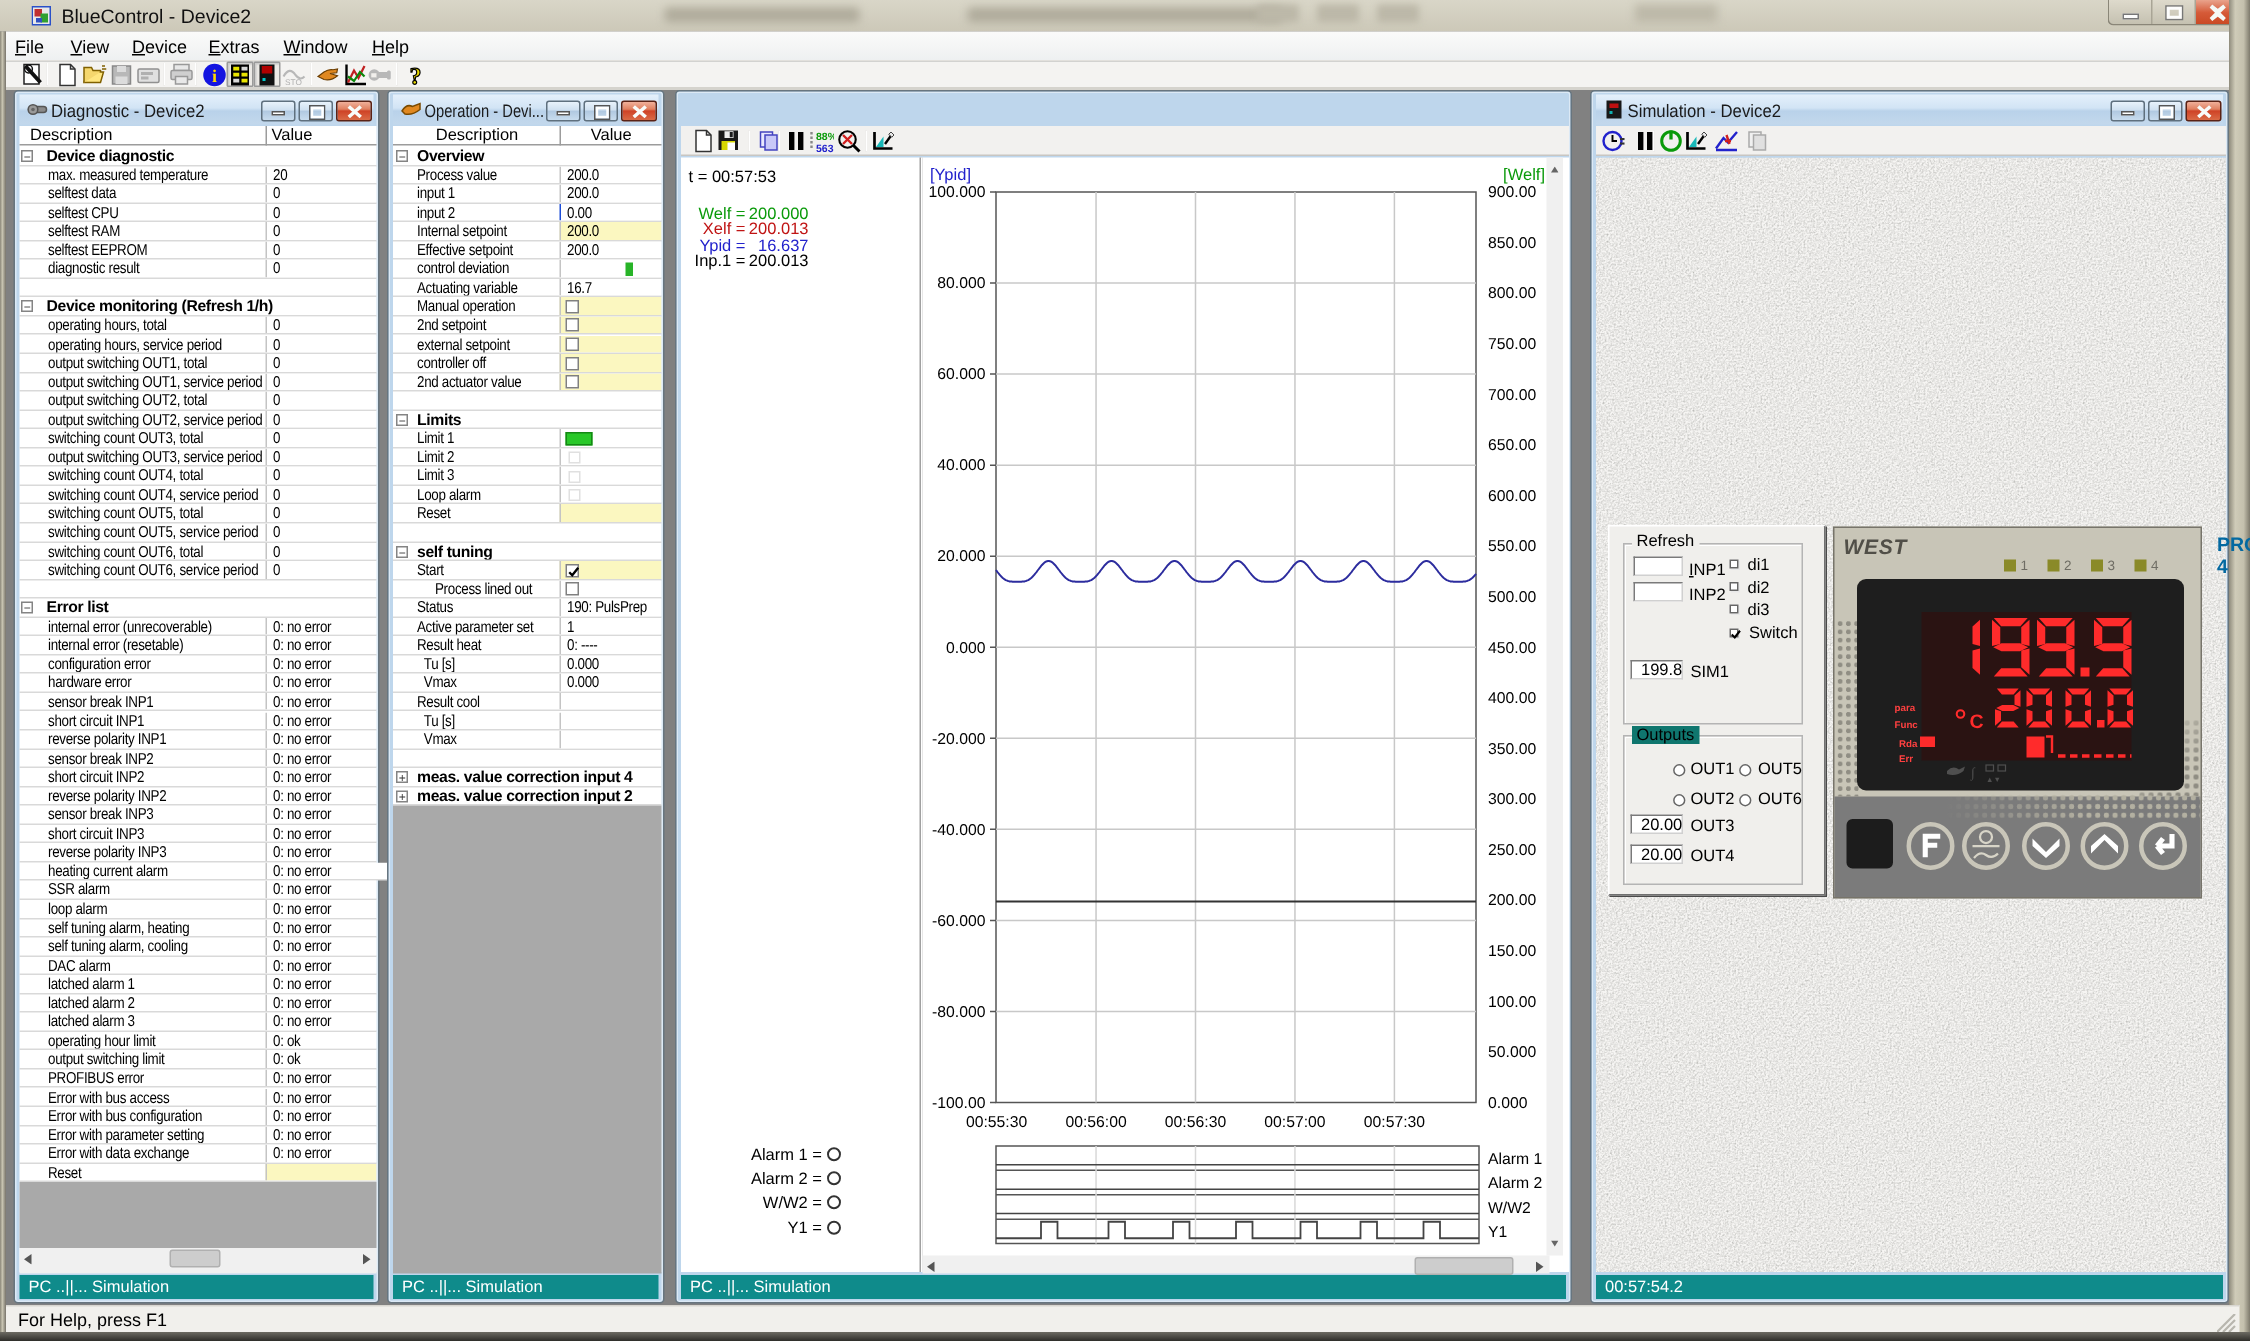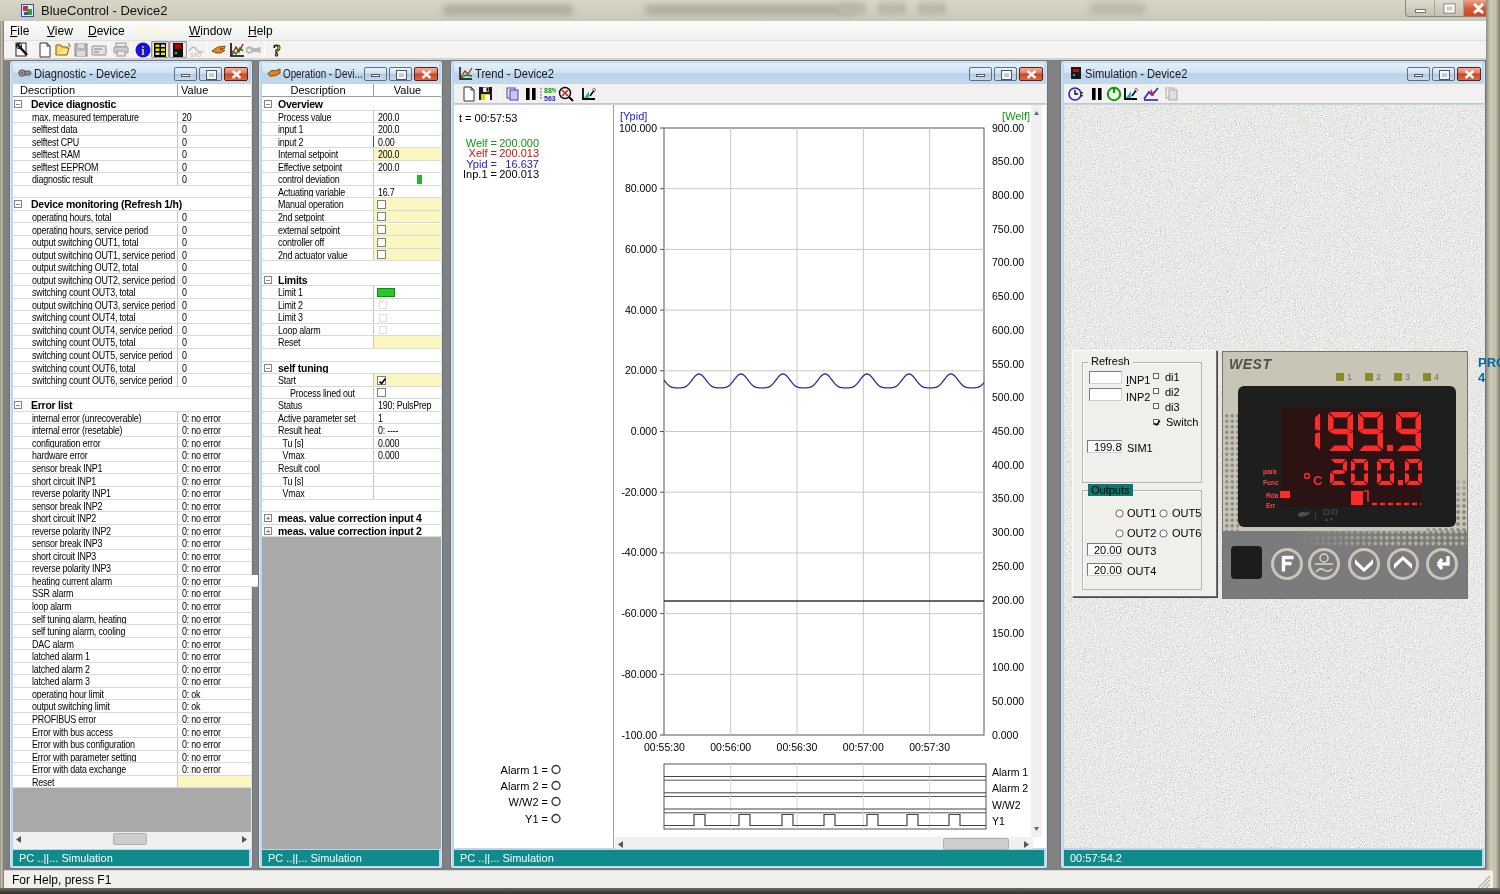--- a/index.html
+++ b/index.html
@@ -48,21 +48,21 @@
     <div style="position:absolute;left:58px;top:0;width:30px;height:17px;background:linear-gradient(#e9a38c,#d55a38 50%,#c94722);">
       <svg style="position:absolute;left:8px;top:3px" width="13" height="11">
         <path d="M2 1 L6.5 4.5 L11 1 M2 10 L6.5 6.5 L11 10 M2 1 L11 10 M11 1 L2 10" stroke="#f4f9f6" stroke-width="2.6" fill="none"></path>
       </svg>
     </div>
   </div>
 <div style="position:absolute;left:4px;top:21px;width:1489px;height:20px;background:linear-gradient(#fbfbfa,#eef0f1);border-bottom:1px solid #e2e0dc;"></div>
 <div style="position:absolute;left:10px;top:24px;font-size:12px;color:#000;"><u>F</u>ile</div>
 <div style="position:absolute;left:47px;top:24px;font-size:12px;color:#000;"><u>V</u>iew</div>
 <div style="position:absolute;left:88px;top:24px;font-size:12px;color:#000;"><u>D</u>evice</div>
-<div style="position:absolute;left:139px;top:24px;font-size:12px;color:#fef9c3;"><u>E</u>xtras</div>
+<div style="position:absolute;left:139px;top:24px;font-size:12px;color:#000000;"><u>E</u>xtras</div>
 <div style="position:absolute;left:189px;top:24px;font-size:12px;color:#000;"><u>W</u>indow</div>
 <div style="position:absolute;left:248px;top:24px;font-size:12px;color:#000;"><u>H</u>elp</div>
 <div style="position:absolute;left:4px;top:41px;width:1489px;height:18px;background:#f4f3f1;"></div>
 <div style="position:absolute;left:4px;top:58px;width:1489px;height:2px;background:#d5d3cd;"></div>
 <svg class="abs" style="left:14px;top:42px" width="16" height="16" viewBox="0 0 16 16">
     <rect x="2" y="1" width="10" height="13" fill="#fff" stroke="#222"></rect>
     <line x1="3" y1="2" x2="13" y2="13" stroke="#111" stroke-width="2.6"></line>
     <circle cx="5" cy="4" r="2.6" fill="none" stroke="#111"></circle>
   </svg>
 <div class="sep" style="left:31px;top:42px;height:15px"></div>
@@ -701,42 +701,20 @@
       <div style="position:absolute;left:16px;top:0;font-weight:bold;">meas. value correction input 4</div>
     </div>
     <div style="position:absolute;left:3px;top:463.70px;width:179px;height:12.55px;border-bottom:1px solid #d9d9d9;font-size:10.5px;letter-spacing:-0.25px;line-height:12.6px;overflow:hidden;white-space:nowrap;">
       <div style="position:absolute;left:2px;top:2px;width:8px;height:8px;border:1px solid #848484;background:#fff;font-size:8px;line-height:7px;text-align:center;color:#333;">+</div>
       <div style="position:absolute;left:16px;top:0;font-weight:bold;">meas. value correction input 2</div>
     </div>
 <div style="position:absolute;left:3px;top:476.3px;width:179px;height:311.7px;background:#a9a9a9;"></div>
 <div class="tealbar" style="top:789px">PC ..||... Simulation</div>
 </div>
 <div class="win" style="left:450px;top:60px;width:598px;height:809px">
-    <div class="wtitle">
-      <svg style="position:absolute;left:5px;top:3px" width="14" height="14" viewBox="0 0 14 14">
-        <path d="M1 1 V13 H13" stroke="#000" stroke-width="1.4" fill="none"></path>
-        <path d="M2 11 L6 5 L9 8 L13 2" stroke="#c02020" stroke-width="1.3" fill="none"></path>
-        <path d="M2 12 L7 9 L13 10" stroke="#0a870a" stroke-width="1.3" fill="none"></path>
-      </svg>
-      <span style="position:absolute;left:21px;top:4px;white-space:nowrap;display:inline-block;transform:scaleX(0.93);transform-origin:0 0">Trend - Device2</span>
-      <div class="cap" style="left:515px;width:23px;top:4px;height:14px">
-        <div style="position:absolute;left:6px;top:6px;width:9px;height:3px;background:#fff;border:1px solid #555;"></div>
-      </div>
-      <div class="cap" style="left:540px;width:23px;top:4px;height:14px">
-        <svg style="position:absolute;left:6px;top:2px" width="11" height="10">
-          <rect x="0.5" y="0.5" width="10" height="9" fill="none" stroke="#555"></rect>
-          <rect x="2" y="2" width="7" height="6" fill="none" stroke="#fff" stroke-width="1.6"></rect>
-        </svg>
-      </div>
-      <div class="cap capx" style="left:565px;width:24px;top:4px;height:14px;border-color:#5a2215">
-        <svg style="position:absolute;left:6px;top:2px" width="11" height="9">
-          <path d="M1.5 1 L9.5 8 M9.5 1 L1.5 8" stroke="#f8fbf9" stroke-width="2.4"></path>
-        </svg>
-      </div>
-    </div>
 <div style="position:absolute;left:3px;top:23px;width:592px;height:20px;background:#f2f1ef;border-bottom:1px solid #c8c6c2;"></div>
 <svg style="position:absolute;left:10px;top:25px" width="16" height="16" viewBox="0 0 16 16">
       <path d="M3 1 h7 l3 3 v11 h-10 z" fill="#fff" stroke="#333"></path>
       <path d="M10 1 v3 h3" fill="none" stroke="#333"></path>
     </svg>
 <svg style="position:absolute;left:27px;top:25px" width="16" height="16" viewBox="0 0 16 16">
       <rect x="1" y="1" width="13" height="13" fill="#1a1a1a"></rect>
       <rect x="5" y="1.5" width="6" height="4.5" fill="#efefef"></rect>
       <rect x="8.5" y="2" width="2" height="3.5" fill="#1a1a1a"></rect>
       <rect x="3" y="8" width="9" height="6" fill="#d8d800"></rect>

